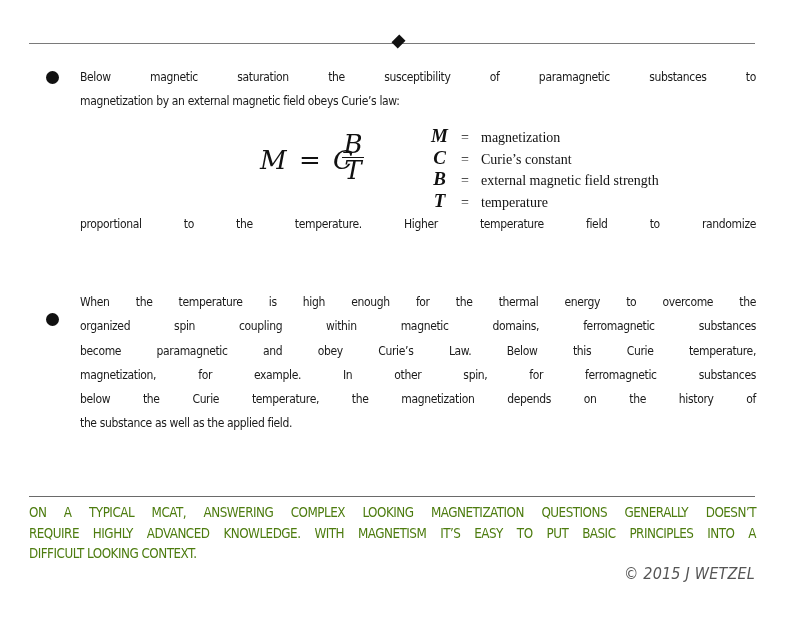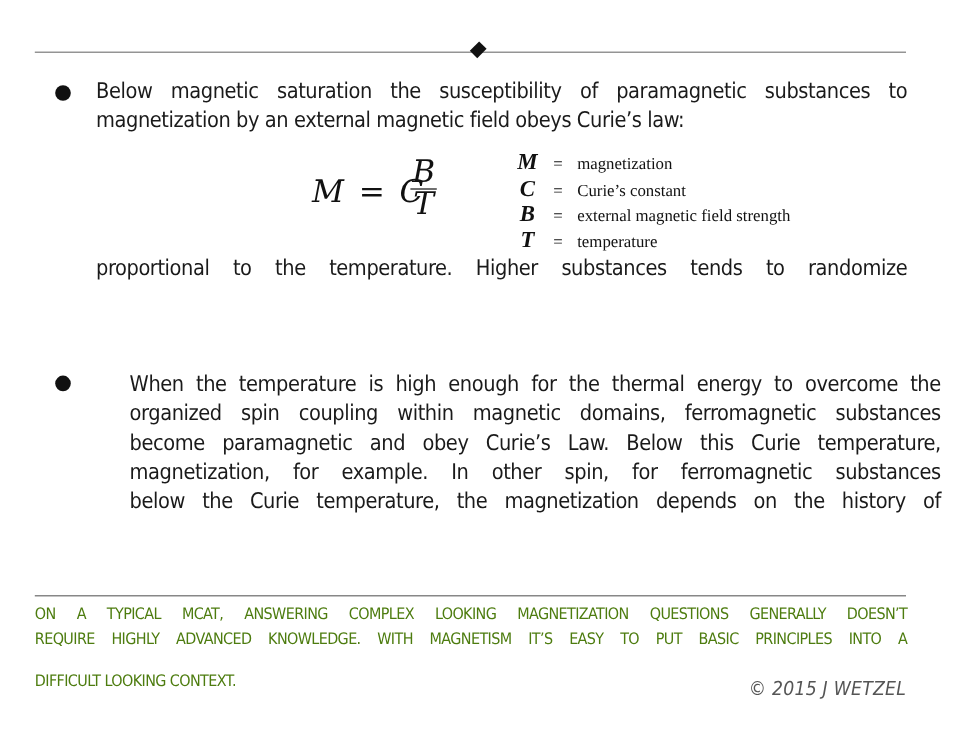--- a/index.html
+++ b/index.html
@@ -1,36 +1,36 @@
 <!DOCTYPE html>
 <html><head>
 <meta charset="utf-8">
 <style>
   html, body { margin: 0; padding: 0; background: #ffffff; }
   body { width: 800px; height: 617px; position: relative; overflow: hidden; font-family: "DejaVu Sans Condensed", "DejaVu Sans", sans-serif; color: #1a1a1a; }
   .rule-top { position: absolute; left: 29px; top: 43px; width: 726px; height: 0; border-top: 1.5px solid #7a7a7a; }
   .diamond { position: absolute; left: 393px; top: 36px; width: 11px; height: 11px; background: #111; transform: rotate(45deg) scaleX(0.8); }
   .bullet-dot { position: absolute; width: 13px; height: 13px; border-radius: 50%; background: #111; }
-  .para { position: absolute; left: 80px; width: 676px; font-size: 18px; line-height: 24.3px; text-align: justify; text-align-last: left; letter-spacing: -0.35px; font-stretch: condensed; }
+  .para { position: absolute; left: 80px; width: 676px; font-size: 12px; line-height: 24.3px; text-align: justify; text-align-last: left; letter-spacing: -0.35px; font-stretch: condensed; }
   .para span.line { display: block; text-align: justify; text-align-last: justify; white-space: nowrap; }
   .para span.line.last { text-align-last: left; }
   .eq { position: absolute; left: 260px; top: 145px; font-family: "DejaVu Serif", "Liberation Serif", serif; font-style: italic; font-size: 26px; color: #111; }
   .eq .frac { position: absolute; left: 82px; top: -13px; width: 22px; text-align: center; }
   .eq .frac .num { display: block; line-height: 24px; }
   .eq .frac .bar { display: block; border-top: 1.6px solid #111; margin: 1px 0 0 0; }
   .eq .frac .den { display: block; line-height: 24px; }
   .legend { position: absolute; left: 427px; top: 126px; font-family: "Liberation Serif", "DejaVu Serif", serif; font-size: 14px; line-height: 19.7px; color: #111; }
   .legend .row { display: flex; align-items: baseline; }
   .legend .sym { width: 25px; font-weight: bold; font-style: italic; font-size: 19px; text-align: center; }
   .legend .eqs { width: 26px; text-align: center; font-size: 14px; }
   .legend .def { padding-left: 3px; text-align: center; }
   .rule-bottom { position: absolute; left: 29px; top: 496px; width: 726px; border-top: 1.5px solid #6a6a6a; }
   .note { position: absolute; left: 29px; top: 503px; width: 727px; font-size: 13.3px; line-height: 20.5px; letter-spacing: -0.5px; color: #4d7c0f; text-transform: uppercase; }
   .note span.line { display: block; white-space: nowrap; text-align: justify; text-align-last: justify; }
-  .note span.line.last { text-align-last: left; margin-top: 15px; }
+  .note span.line.last { text-align-last: left; }
   .copyright { position: absolute; right: 45px; top: 564px; font-style: italic; font-size: 16px; color: #555; letter-spacing: 0.2px; }
 </style>
 </head>
 <body>
 
 <div class="rule-top"></div>
 <div class="diamond"></div>
 
 <div class="bullet-dot" style="left:46px; top:71px;"></div>
 <div class="para" style="top:65px;">
@@ -66,30 +66,31 @@
     <span class="def">external magnetic field strength</span>
   </div>
   <div class="row">
     <span class="sym">T</span>
     <span class="eqs">=</span>
     <span class="def">temperature</span>
   </div>
 </div>
 
 <div class="para" style="top:212px;">
-  <span class="line">proportional to the temperature.  Higher substances tends to randomize</span>
+  <span class="line">proportional to the temperature.  Higher temperature field to randomize</span>
 </div>
 
 <div class="bullet-dot" style="left:46px; top:313px;"></div>
-<div class="para" style="top:309px;margin-left:28px;">
+<div class="para" style="top:290px;">
   <span class="line">When the temperature is high enough for the thermal energy to overcome the</span>
   <span class="line">organized spin coupling within magnetic domains, ferromagnetic substances</span>
   <span class="line">become paramagnetic and obey Curie’s Law.  Below this Curie temperature,</span>
   <span class="line">magnetization, for example.  In other spin, for ferromagnetic substances</span>
   <span class="line">below the Curie temperature, the magnetization depends on the history of</span>
+  <span class="line last">the substance as well as the applied field.</span>
 </div>
 
 <div class="rule-bottom"></div>
 
 <div class="note">
   <span class="line">ON A TYPICAL MCAT, ANSWERING COMPLEX LOOKING MAGNETIZATION QUESTIONS GENERALLY DOESN’T</span>
   <span class="line">REQUIRE HIGHLY ADVANCED KNOWLEDGE.  WITH MAGNETISM IT’S EASY TO PUT BASIC PRINCIPLES INTO A</span>
   <span class="line last">DIFFICULT LOOKING CONTEXT.</span>
 </div>
 

